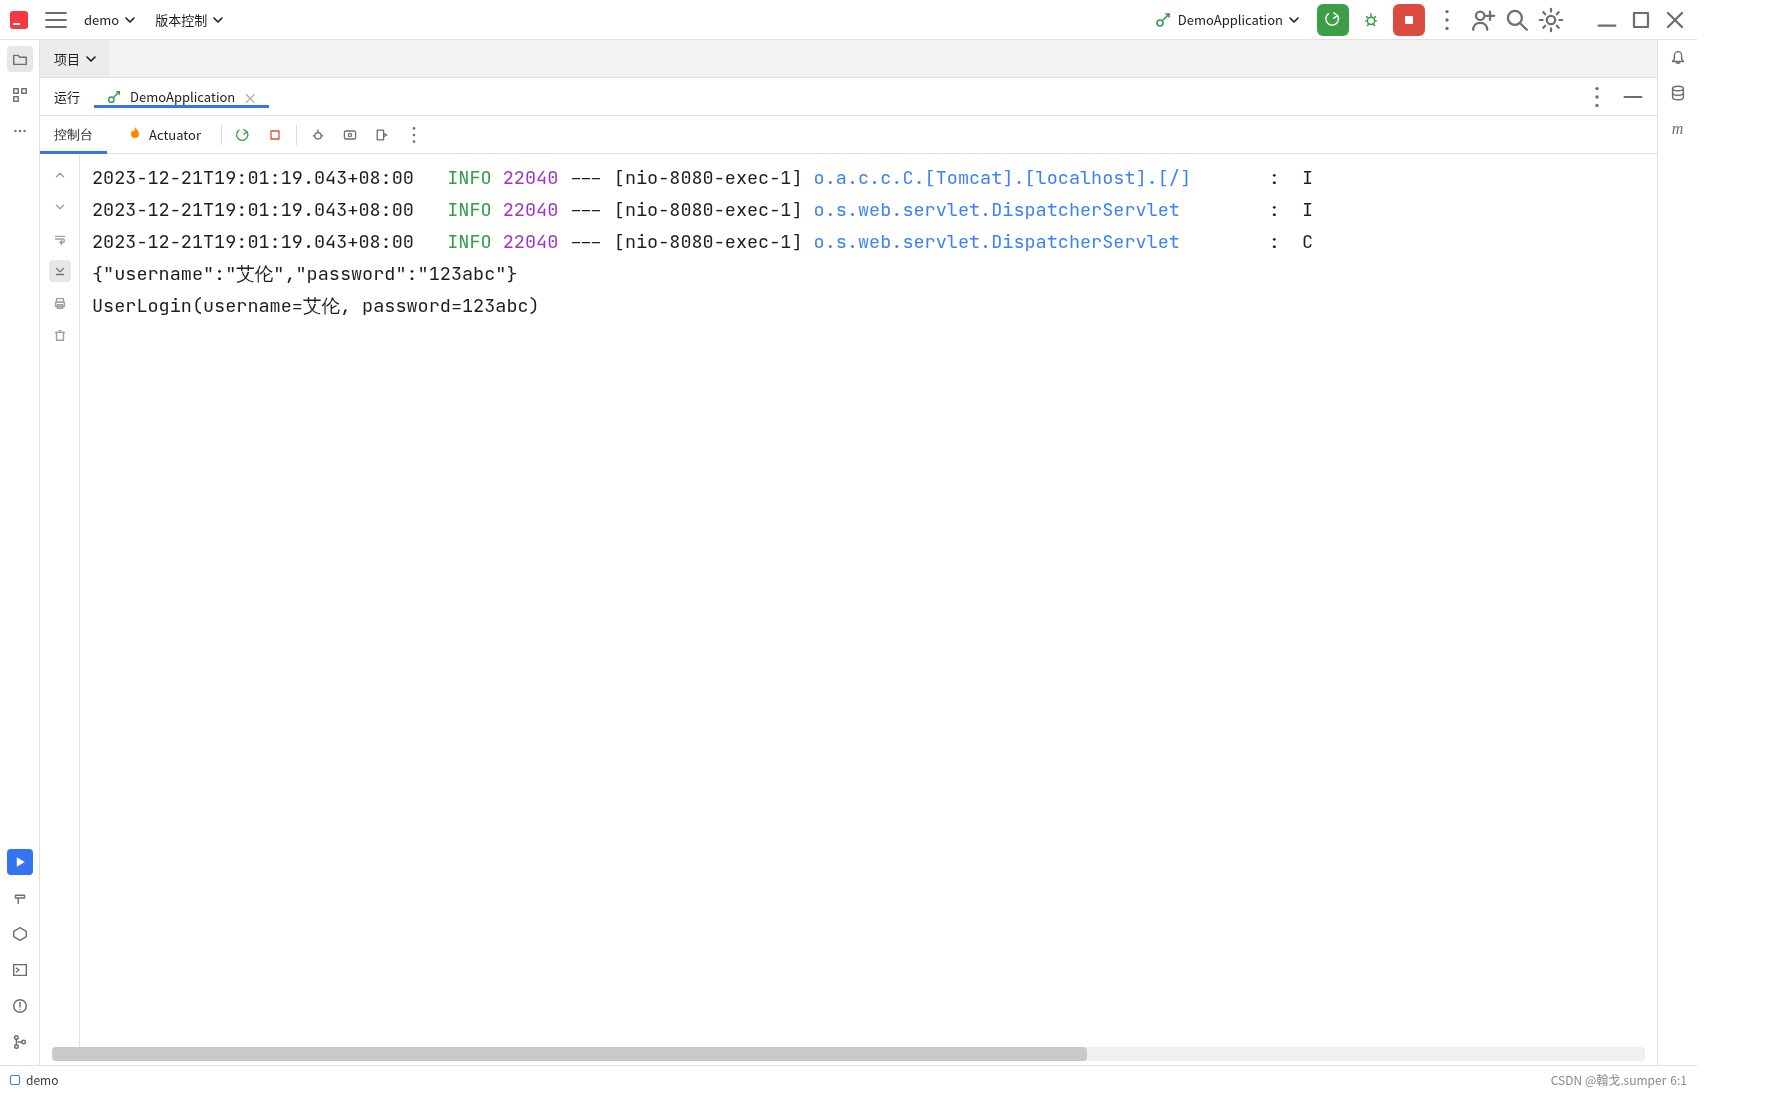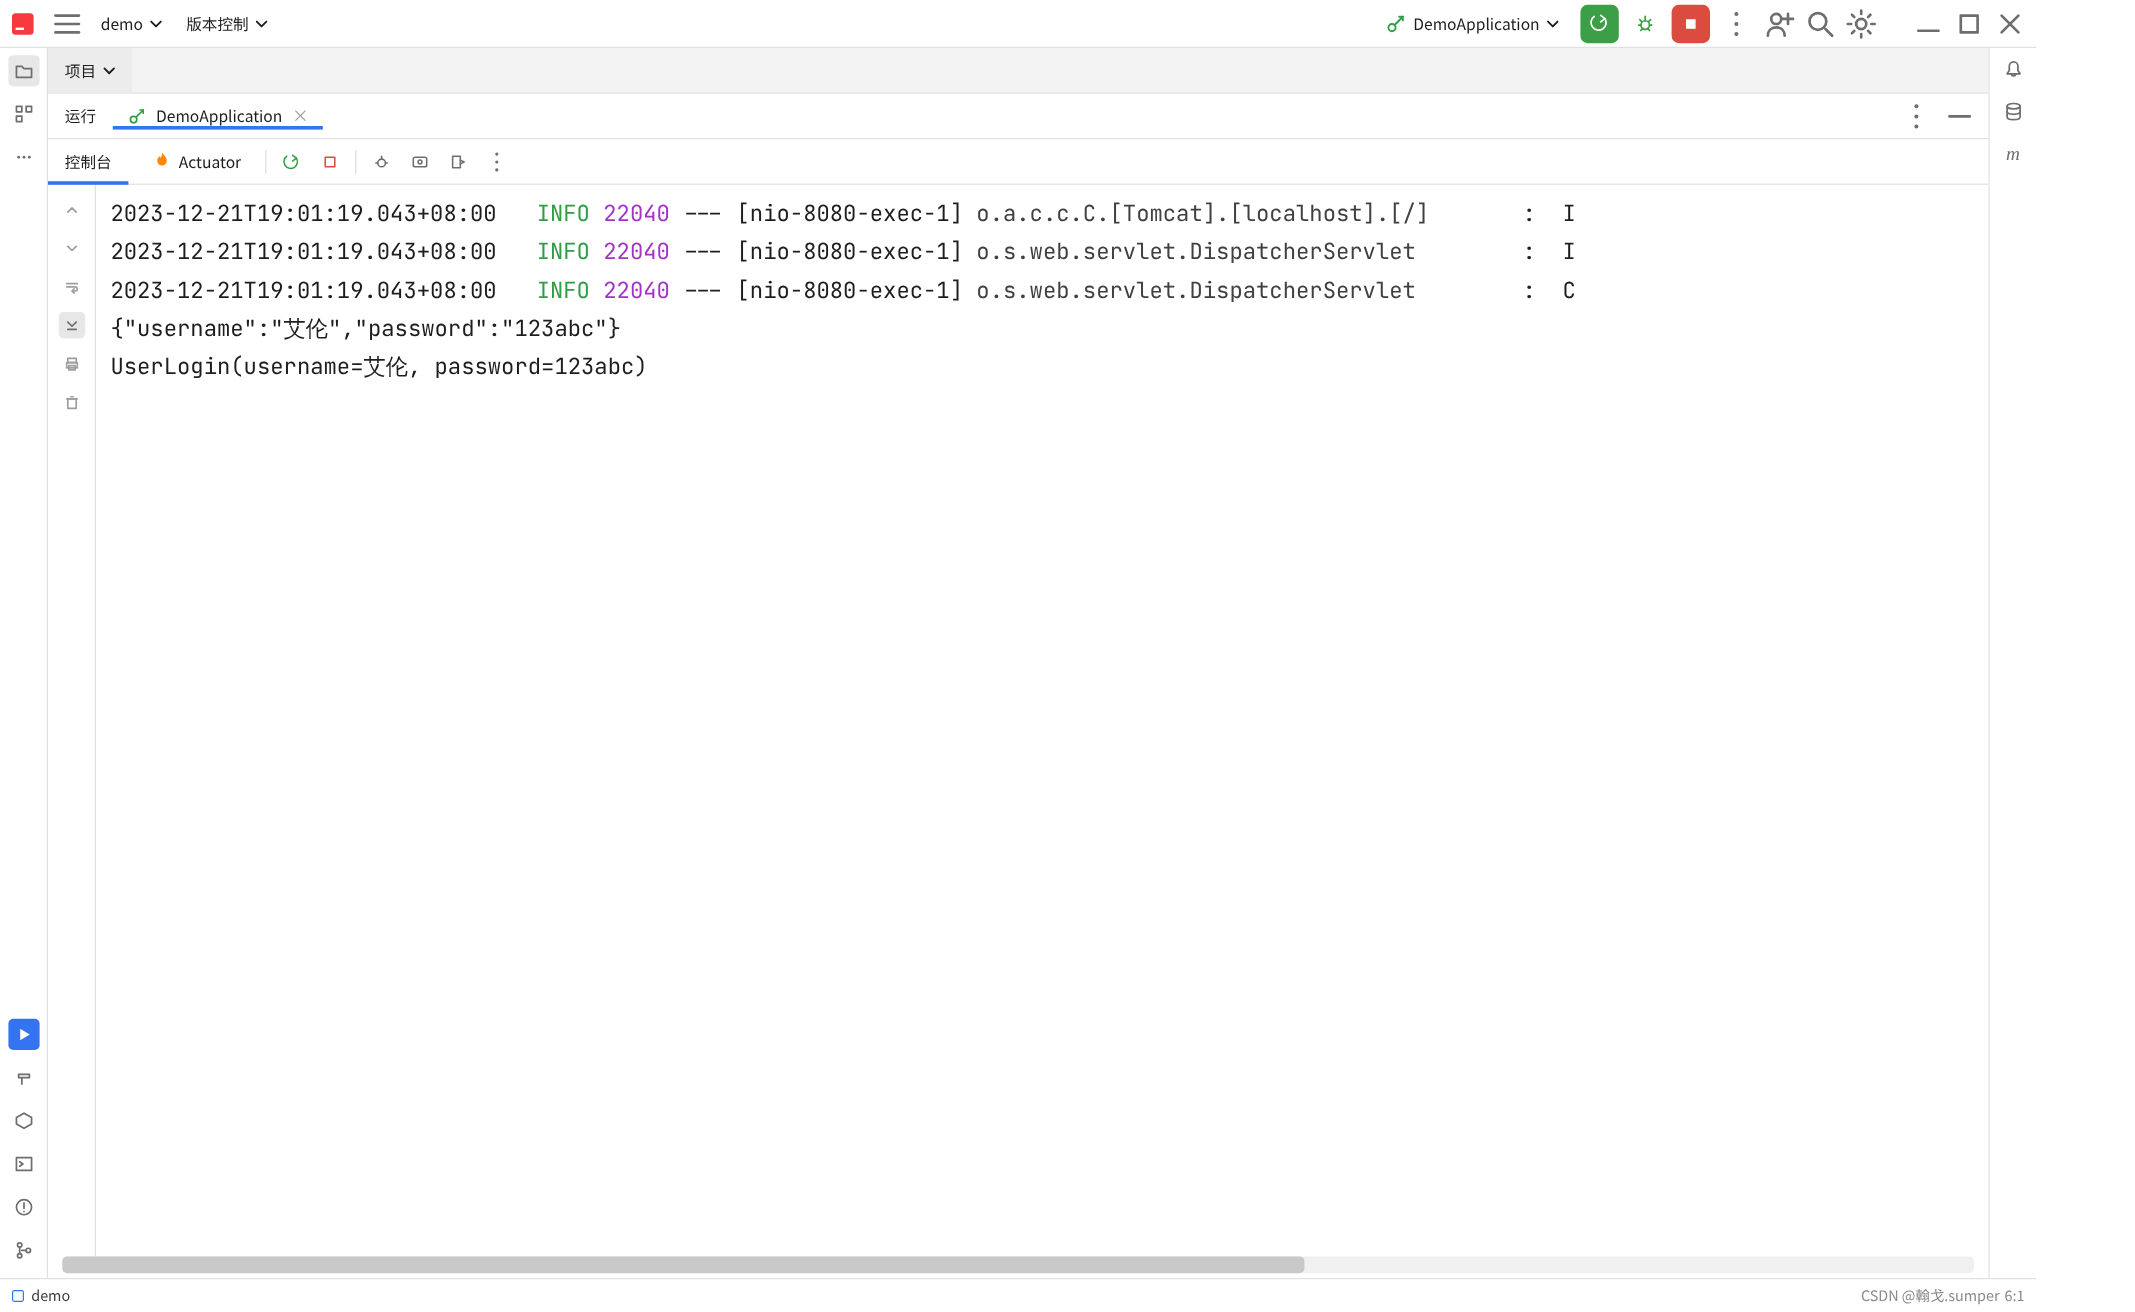--- a/index.html
+++ b/index.html
@@ -39,39 +39,39 @@
     .project-crumb svg.chev { width: 10px; height: 10px; }
 
     .run-tabs { height: 38px; display: flex; align-items: center; border-bottom: 1px solid #e1e1e1; }
     .run-tool-label { display: flex; align-items: center; padding: 0 14px; font-weight: 400; }
     .run-tab { display: flex; align-items: center; gap: 8px; padding: 0 12px; position: relative; }
     .run-tab.active::after { content: ""; position: absolute; left: 0; right: 0; bottom: -1px; height: 3px; background: #3574f0; }
     .run-tab .close-x { color: #9e9e9e; font-size: 14px; }
     .run-tab-right { margin-left: auto; display: flex; align-items: center; gap: 8px; padding-right: 10px; }
 
     .run-subbar { height: 38px; display: flex; align-items: center; gap: 10px; border-bottom: 1px solid #e1e1e1; padding-left: 0; }
-    .sub-tab { padding: 0 14px; height: 100%; display: flex; align-items: center; position: relative; }
+    .sub-tab { padding: 0 14px; height: 100%; display: flex; align-items: center; position: relative; font-family: Liberation Mono, monospace; }
     .sub-tab.active::after { content: ""; position: absolute; left: 0; right: 0; bottom: -1px; height: 3px; background: #3574f0; }
     .actuator { display: flex; align-items: center; gap: 6px; padding: 0 10px; }
     .actuator .flame { color: #ff8a00; }
     .divider { width: 1px; height: 20px; background: #dcdcdc; }
     .tb-ico { color: #6e6e6e; width: 22px; display: flex; justify-content: center; }
 
     
     .console-wrap { flex: 1; display: flex; min-height: 0; }
     .console-gutter { width: 40px; border-right: 1px solid #e1e1e1; display: flex; flex-direction: column; align-items: center; padding-top: 10px; gap: 10px; }
     .console-gutter .g-ico { color: #9e9e9e; width: 22px; height: 22px; display: flex; align-items: center; justify-content: center; border-radius: 4px; }
     .console-gutter .g-ico.on { background: #e7e7e7; color: #6e6e6e; }
     .console { flex: 1; overflow: auto; padding: 8px 12px; font-family: "JetBrains Mono", Consolas, monospace; font-size: 18.5px; line-height: 32px; white-space: pre; }
     .console .ts { color: #1e1e1e; }
     .console .lvl { color: #2f9e44; }
     .console .pid { color: #a333c8; text-align: right; }
     .console .dash { color: #1e1e1e; }
     .console .thread { color: #1e1e1e; }
-    .console .logger { color: #404040; }
+    .console .logger { color: #3b82f6; }
     .console .colon { color: #1e1e1e; }
     .console-hscroll { height: 14px; background: #f0f0f0; margin: 0 12px 4px; border-radius: 4px; }
     .console-hscroll .thumb { width: 65%; height: 100%; background: #c9c9c9; border-radius: 4px; }
 
     
     .status { height: 28px; border-top: 1px solid #e1e1e1; display: flex; align-items: center; padding: 0 10px; font-size: 12px; color: #3c3c3c; }
     .status .spacer { flex: 1; }
     .status .right { color: #8a8a8a; margin-left: 24px; }
     .sq-outline { width: 10px; height: 10px; border: 1.5px solid #3574f0; border-radius: 2px; display: inline-block; margin-right: 6px; }
 

